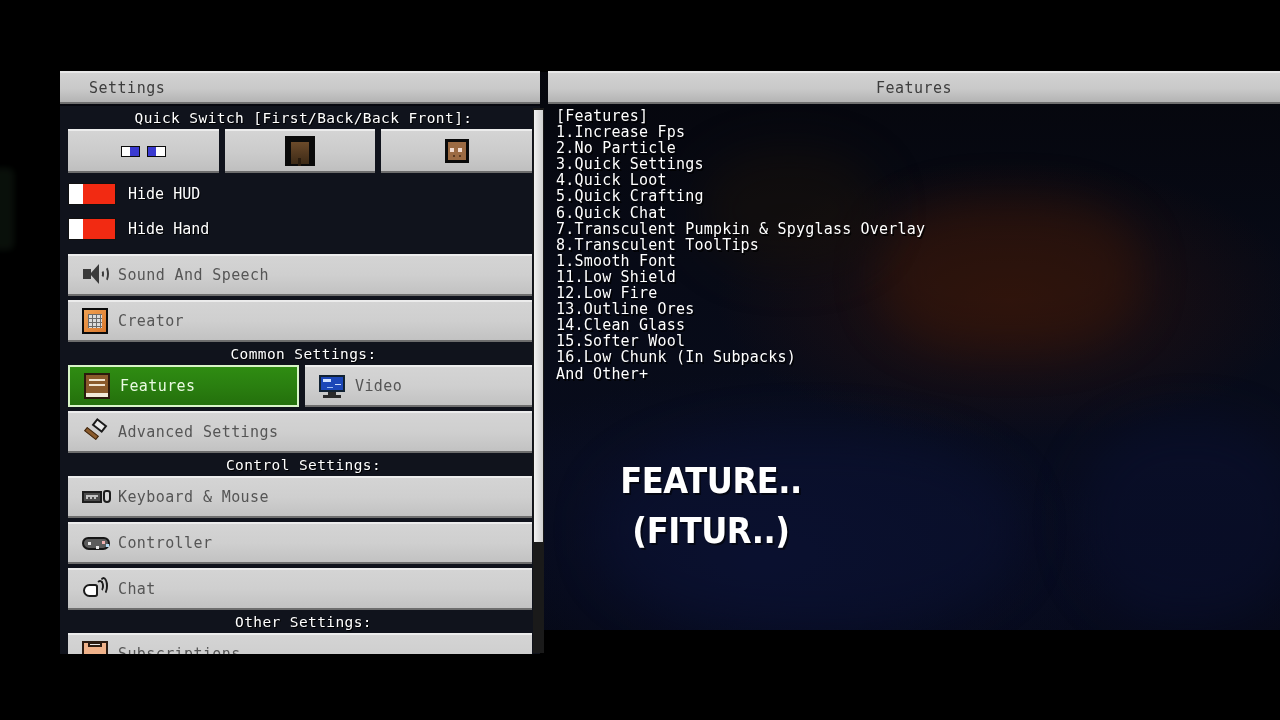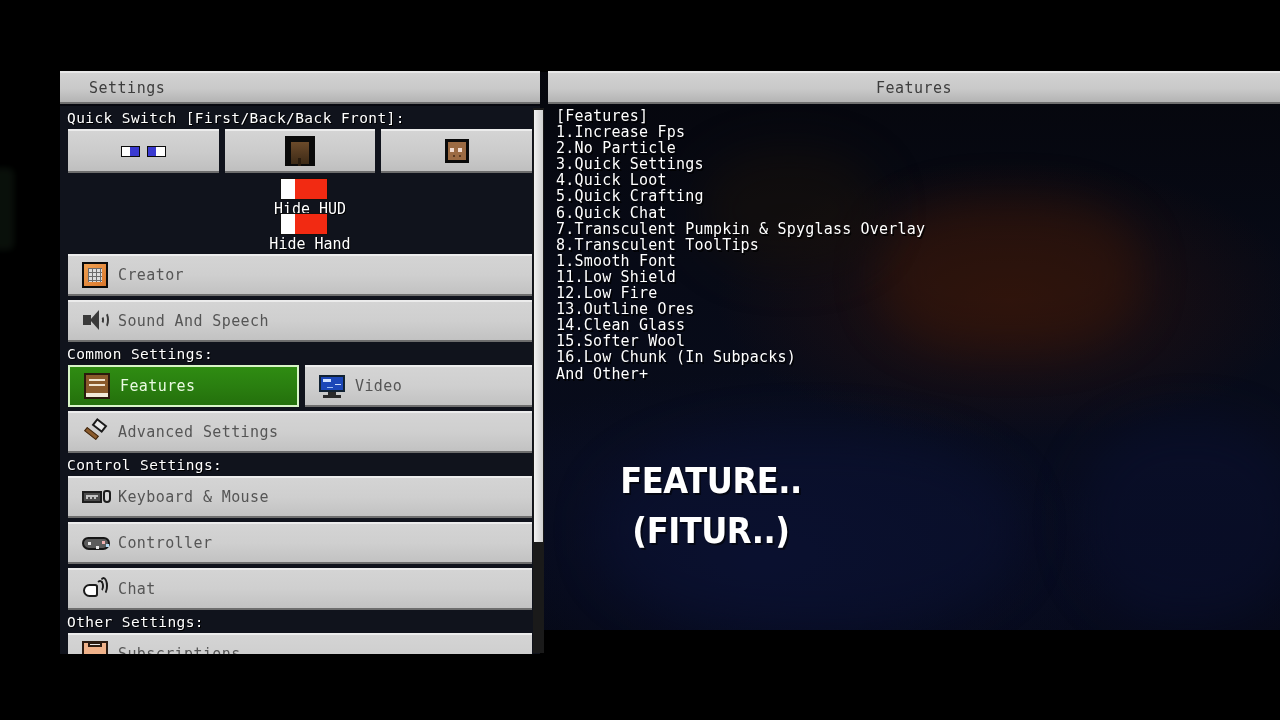--- a/index.html
+++ b/index.html
@@ -35,21 +35,21 @@
     background:linear-gradient(180deg,#d2d2d2 0%,#c9c9c9 55%,#b4b4b4 100%);
     border-top:2px solid #e8e8e8;border-bottom:2px solid #6f6f6f;
     display:flex;align-items:center;}
   .titlebar span{font-size:15px;color:#3d3d3d;letter-spacing:.5px;}
   #tb-left{left:60px;top:71px;width:480px;}
   #tb-left span{margin-left:29px;}
   #tb-right{left:548px;top:71px;width:732px;justify-content:center;}
 
   
   #leftpanel{position:absolute;left:60px;top:106px;width:480px;height:548px;
-    background:#10131c;overflow:hidden;}
+    background:#10131c;overflow:hidden;text-align:center;}
 
   .sec-label{font-size:14.5px;color:#fff;letter-spacing:.4px;
     margin:4px 0 3px 7px;text-shadow:1px 1px 0 #000;}
 
   .row{position:relative;margin:0 8px 4px 8px;height:42px;
     background:linear-gradient(180deg,#d4d4d4 0%,#cfcfcf 50%,#c2c2c2 100%);
     border-top:2px solid #ececec;border-bottom:2px solid #6d6d6d;
     display:flex;align-items:center;}
   .row .lbl{font-size:15px;color:#555;margin-left:10px;letter-spacing:.4px;}
   .row .ico{width:26px;height:26px;margin-left:14px;flex:none;position:relative;}
@@ -58,21 +58,21 @@
     border:2px solid #d8f5c8;}
   .row.selected .lbl{color:#eafbe2;}
 
   
   .qs-wrap{display:flex;gap:6px;margin:3px 8px 5px 8px;}
   .qs{flex:1;height:44px;background:linear-gradient(180deg,#d4d4d4 0%,#cbcbcb 55%,#bfbfbf 100%);
     border-top:2px solid #ececec;border-bottom:2px solid #6d6d6d;
     display:flex;align-items:center;justify-content:center;}
 
   
-  .tog-row{display:flex;align-items:center;height:32px;margin:0 0 3px 8px;flex-direction:column;}
+  .tog-row{display:flex;align-items:center;height:32px;margin:0 0 3px 8px;}
   .tog{width:48px;height:22px;display:flex;border:1px solid #111;flex:none;}
   .tog .knob{width:14px;background:#fff;}
   .tog .track{flex:1;background:#f22a12;}
   .tog-row .lbl{font-size:15px;color:#fff;margin-left:12px;text-shadow:1px 1px 0 #000;}
 
   
   #scroll-track{position:absolute;left:533px;top:108px;width:11px;height:545px;background:#1a1a1a;}
   #scroll-thumb{position:absolute;left:534px;top:110px;width:9px;height:432px;
     background:linear-gradient(90deg,#f2f2f2,#cfcfcf);}
 
@@ -246,33 +246,33 @@
       <div class="tog">
         <div class="knob"></div>
           <div class="track"></div>
       </div>
       <span class="lbl">Hide Hand</span>
     </div>
 
     <div style="height:6px"></div>
 
     <div class="row">
-      <div class="ic ico ic-creator">
-          <i></i>
-        </div>
-      <span class="lbl">Creator</span>
-    </div>
-    <div class="row">
       <div class="ico ic-sound">
         <div class="cone"></div>
           <div class="horn"></div>
         <div class="w w1"></div>
           <div class="w w2"></div>
       </div>
       <span class="lbl">Sound And Speech</span>
+    </div>
+    <div class="row">
+      <div class="ic ico ic-creator">
+          <i></i>
+        </div>
+      <span class="lbl">Creator</span>
     </div>
 
     <div class="sec-label">Common Settings:</div>
 
     <div style="display:flex;gap:6px;margin:0 8px 4px 8px;">
       <div class="row selected" style="flex:1;margin:0;">
         <div class="ico ic-book">
             <i></i>
             <b></b>
           </div>

